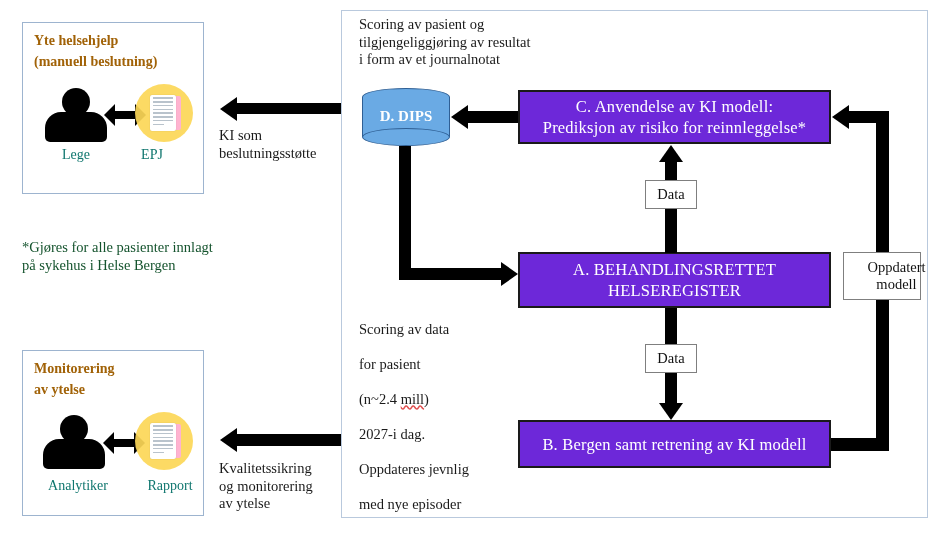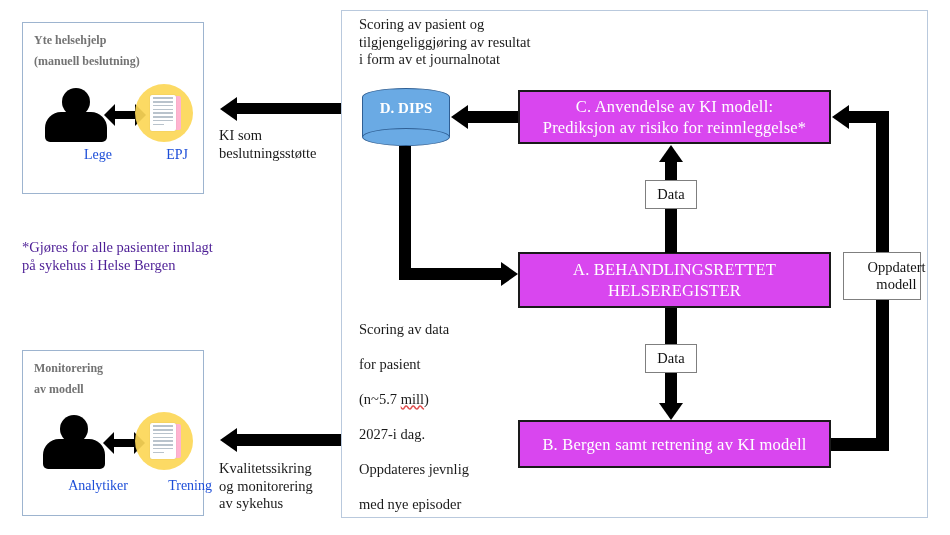--- a/index.html
+++ b/index.html
@@ -15,23 +15,23 @@
   
   .panel{
     position:absolute;
     border:1.5px solid #9db4cf;
     background:#ffffff;
     box-sizing:border-box;
   }
   .panel-title{
     position:absolute;
     font-weight:bold;
-    font-size:12px;
+    font-size:14px;
     line-height:21px;
-    color:#737373;
+    color:#a16207;
     white-space:pre-line;
   }
 
   
   .person{position:absolute;width:62px;height:52px;}
   .person .head{
     position:absolute;left:17px;top:0;width:28px;height:28px;
     background:#000;border-radius:50%;
   }
   .person .body{
@@ -64,43 +64,43 @@
   .docicon .sheet{
     position:absolute;left:15px;top:11px;width:26px;height:36px;
     background:#ffffff;border-radius:2px;
     box-shadow:0 0 1px rgba(0,0,0,.25);
   }
   .docicon .sheet i{
     display:block;height:1.6px;background:#b9c3cc;margin:2.2px 3px 0 3px;
   }
   .docicon .sheet i.short{width:11px;}
   .icon-caption{
-    position:absolute;font-size:14px;color:#1d4ed8;text-align:right;
+    position:absolute;font-size:14px;color:#0f766e;text-align:center;
   }
 
   
   .caption{
     position:absolute;font-size:14.5px;line-height:17.5px;
     color:#1a1a1a;white-space:pre-line;
   }
   .note{
-    position:absolute;font-size:14.5px;line-height:18px;color:#4c1d95;
+    position:absolute;font-size:14.5px;line-height:18px;color:#14532d;
     white-space:pre-line;
   }
 
   
   #main-container{
     position:absolute;left:341px;top:10px;width:587px;height:508px;
     border:1.5px solid #b9c9dd;background:#ffffff;box-sizing:border-box;
   }
 
   
   .bluebox{
     position:absolute;
-    background:#d946ef;
+    background:#6d28d9;
     border:2.5px solid #1a1a1a;
     box-sizing:border-box;
     color:#ffffff;
     display:flex;align-items:center;justify-content:center;
     text-align:center;
     font-size:16.5px;line-height:21px;
     white-space:pre-line;
     letter-spacing:.2px;
   }
 
@@ -116,21 +116,21 @@
     background:#6aaae4;
     border-left:1.6px solid #2f5f94;border-right:1.6px solid #2f5f94;
     box-sizing:border-box;
   }
   #dips .bottom{
     position:absolute;left:0;bottom:0;width:88px;height:18px;
     background:#6aaae4;border:1.6px solid #2f5f94;border-radius:50%;
     box-sizing:border-box;
   }
   #dips .label{
-    position:absolute;left:0;top:12px;width:88px;text-align:center;
+    position:absolute;left:0;top:20px;width:88px;text-align:center;
     color:#ffffff;font-weight:bold;font-size:15px;z-index:3;
   }
 
   
   .labelbox{
     position:absolute;background:#ffffff;border:1.2px solid #7f7f7f;
     box-sizing:border-box;display:flex;align-items:center;justify-content:center;
     text-align:center;font-size:14.5px;line-height:17px;color:#111;
     white-space:pre-line;z-index:6;
   }
@@ -204,21 +204,21 @@
 <div class="ar-left" style="left:220px;top:97px;"></div>
 <div class="caption" style="left:219px;top:127px;width:120px;">KI som
 beslutningsstøtte</div>
 
 <div class="note" style="left:22px;top:238px;width:250px;">*Gjøres for alle pasienter innlagt
 på sykehus i Helse Bergen</div>
 
 <div class="panel" id="panel-bottom-left" style="left:22px;top:350px;width:182px;height:166px;"></div>
 
 <div class="panel-title" style="left:34px;top:358px;width:170px;">Monitorering
-av modell</div>
+av ytelse</div>
 
 <div class="person" style="left:43px;top:415px;">
   <div class="head"></div>
     <div class="body"></div>
 </div>
 <div class="icon-caption" style="left:28px;top:478px;width:100px;">Analytiker</div>
 
 <div class="dblarrow" style="left:103px;top:432px;">
   <div class="lh"></div>
     <div class="bar"></div>
@@ -232,27 +232,27 @@
     <i></i>
       <i></i>
       <i></i>
       <i></i>
       <i></i>
       <i></i>
       <i></i>
       <i class="short"></i>
   </div>
 </div>
-<div class="icon-caption" style="left:128px;top:478px;width:84px;">Trening</div>
+<div class="icon-caption" style="left:128px;top:478px;width:84px;">Rapport</div>
 
 <div class="line" style="left:237px;top:434px;width:290px;height:12px;"></div>
 <div class="ar-left" style="left:220px;top:428px;"></div>
 <div class="caption" style="left:219px;top:460px;width:130px;">Kvalitetssikring
 og monitorering
-av sykehus</div>
+av ytelse</div>
 
 <div id="main-container"></div>
 
 <div class="caption" style="left:359px;top:16px;width:225px;">Scoring av pasient og
 tilgjengeliggjøring av resultat
 i form av et journalnotat</div>
 
 <div id="dips">
   <div class="top"></div>
   <div class="body"></div>
@@ -263,21 +263,21 @@
 <div class="line" style="left:468px;top:111px;width:50px;height:12px;"></div>
 <div class="ar-left" style="left:451px;top:105px;"></div>
 
 <div class="line" style="left:399px;top:146px;width:12px;height:134px;"></div>
 <div class="line" style="left:399px;top:268px;width:102px;height:12px;"></div>
 <div class="ar-right" style="left:501px;top:262px;"></div>
 
 <div class="caption" style="left:359px;top:303px;width:165px;">
   <span>Scoring av data</span><br>
   <span>for pasient</span><br>
-  <span>(n~5.7 </span><span class="spell">mill</span><span>)</span><br>
+  <span>(n~2.4 </span><span class="spell">mill</span><span>)</span><br>
   <span>2027-i dag.</span><br>
   <span>Oppdateres jevnlig</span><br>
   <span>med nye episoder</span>
 </div>
 
 <div class="bluebox" style="left:518px;top:90px;width:313px;height:54px;">C. Anvendelse av KI modell:
 Prediksjon av risiko for reinnleggelse*</div>
 
 <div class="bluebox" style="left:518px;top:252px;width:313px;height:56px;">A. BEHANDLINGSRETTET
 HELSEREGISTER</div>

